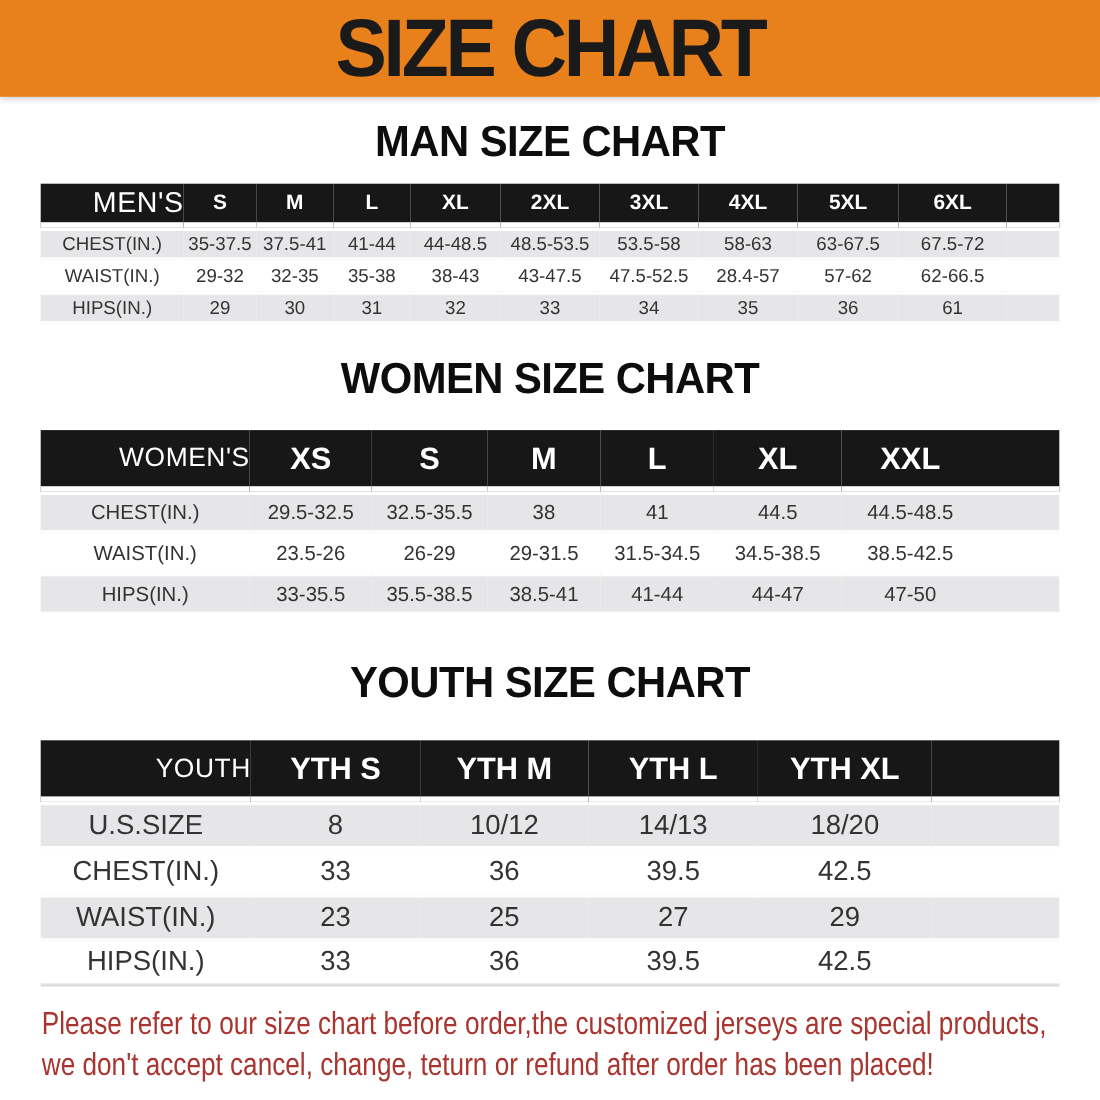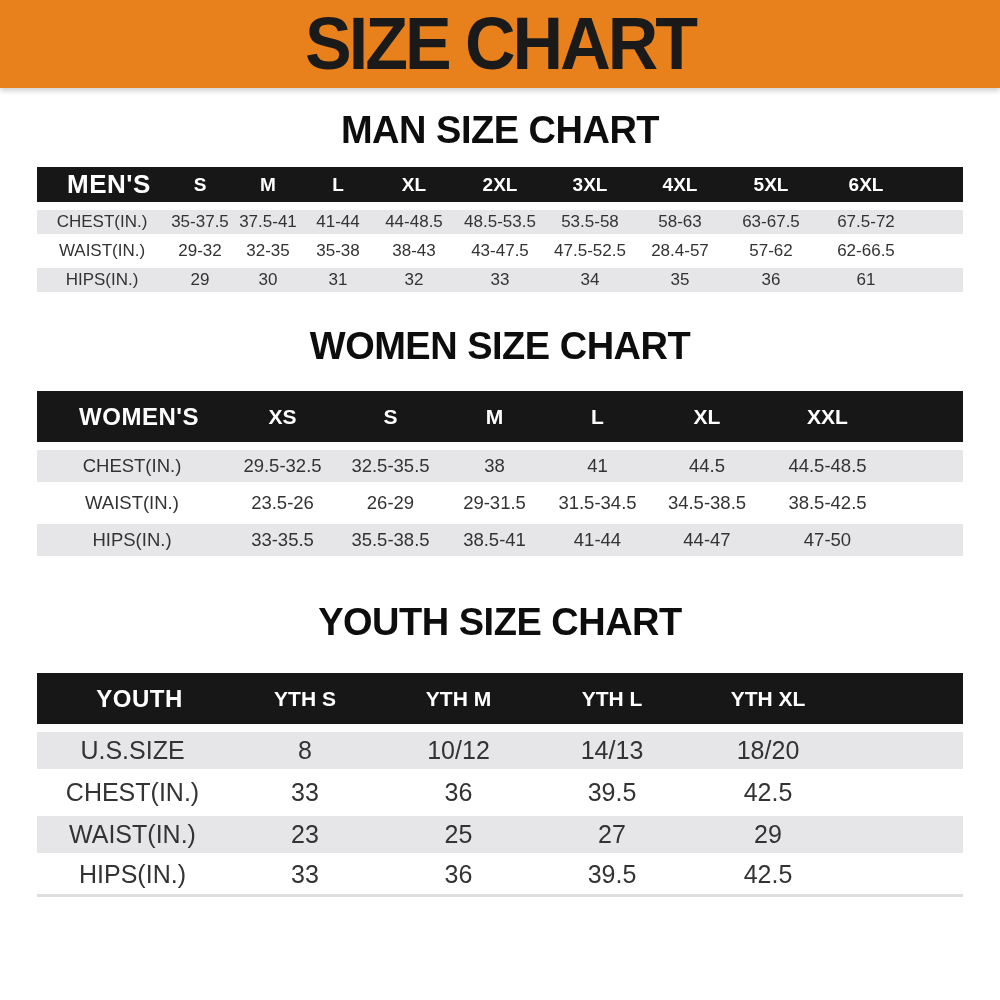--- a/index.html
+++ b/index.html
@@ -42,30 +42,30 @@
     width: 926px; margin: 0 auto;
     border-collapse: separate; border-spacing: 0;
     table-layout: fixed;
   }
   .header-row th {
     background: var(--header-bg, #171717);
     color: var(--header-text, #fff);
     border-bottom: 5px solid #fff;
     vertical-align: middle;
   }
-  .group-label { text-align: center; padding-left: 14px; font-weight: bold; letter-spacing: 0.5px; }
+  .group-label { text-align: right; padding-left: 14px; font-weight: normal; letter-spacing: 0.5px; }
   .col-header  { text-align: center; font-weight: bold; }
 
   .sec-men   .header-row th { height: 40px; }
   .sec-men   .group-label   { font-size: 26px; }
   .sec-men   .col-header    { font-size: 19px; }
 
   .sec-women .header-row th, .sec-youth .header-row th { height: 56px; }
   .sec-women .group-label, .sec-youth .group-label { font-size: 24px; }
-  .sec-women .col-header,  .sec-youth .col-header  { font-size: 21px; }
+  .sec-women .col-header,  .sec-youth .col-header  { font-size: 28px; }
 
   .data-row td { text-align: center; color: var(--body-text, #333); vertical-align: middle; }
   .sec-men   .data-row td { height: 29px; font-size: 17px; }
   .sec-women .data-row td { height: 37px; font-size: 18.5px; }
   .sec-youth .data-row td { height: 42px; font-size: 25px; }
 
   .data-row.shaded td {
     background: var(--row-alt-bg, #E6E6E8);
     border-top: 3px solid #fff;
     border-bottom: 2px solid #fff;
@@ -276,14 +276,18 @@
               <td class="size-cell">36</td>
               <td class="size-cell">39.5</td>
               <td class="size-cell">42.5</td>
               <td class="size-cell spacer"></td>
             </tr>
           </tbody>
         </table>
       </section>
     </main>
 
+  <footer class="footer-note">
+    <div class="note-line">Please refer to our size chart before order,the customized jerseys are special products,</div>
+    <div class="note-line">we don't accept cancel, change, teturn or refund after order has been placed!</div>
+  </footer>
 
 </div>
 
 </body></html>

